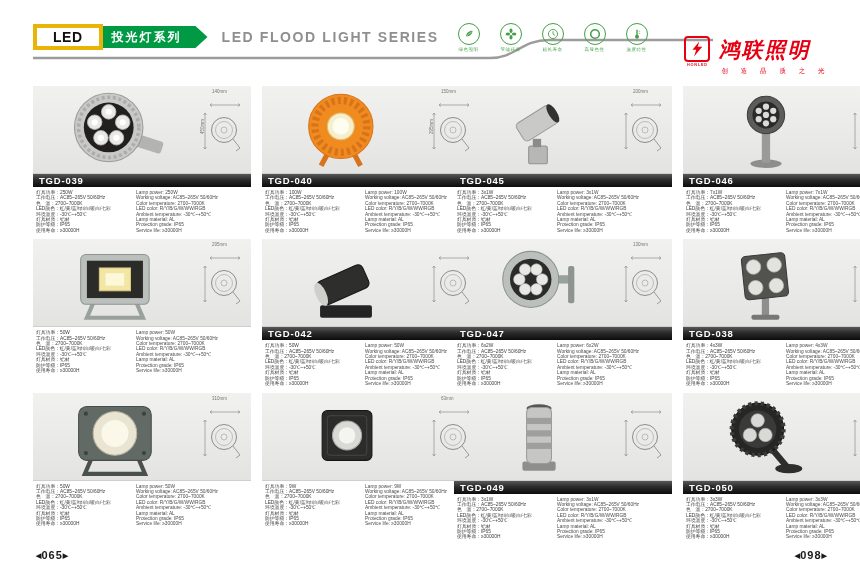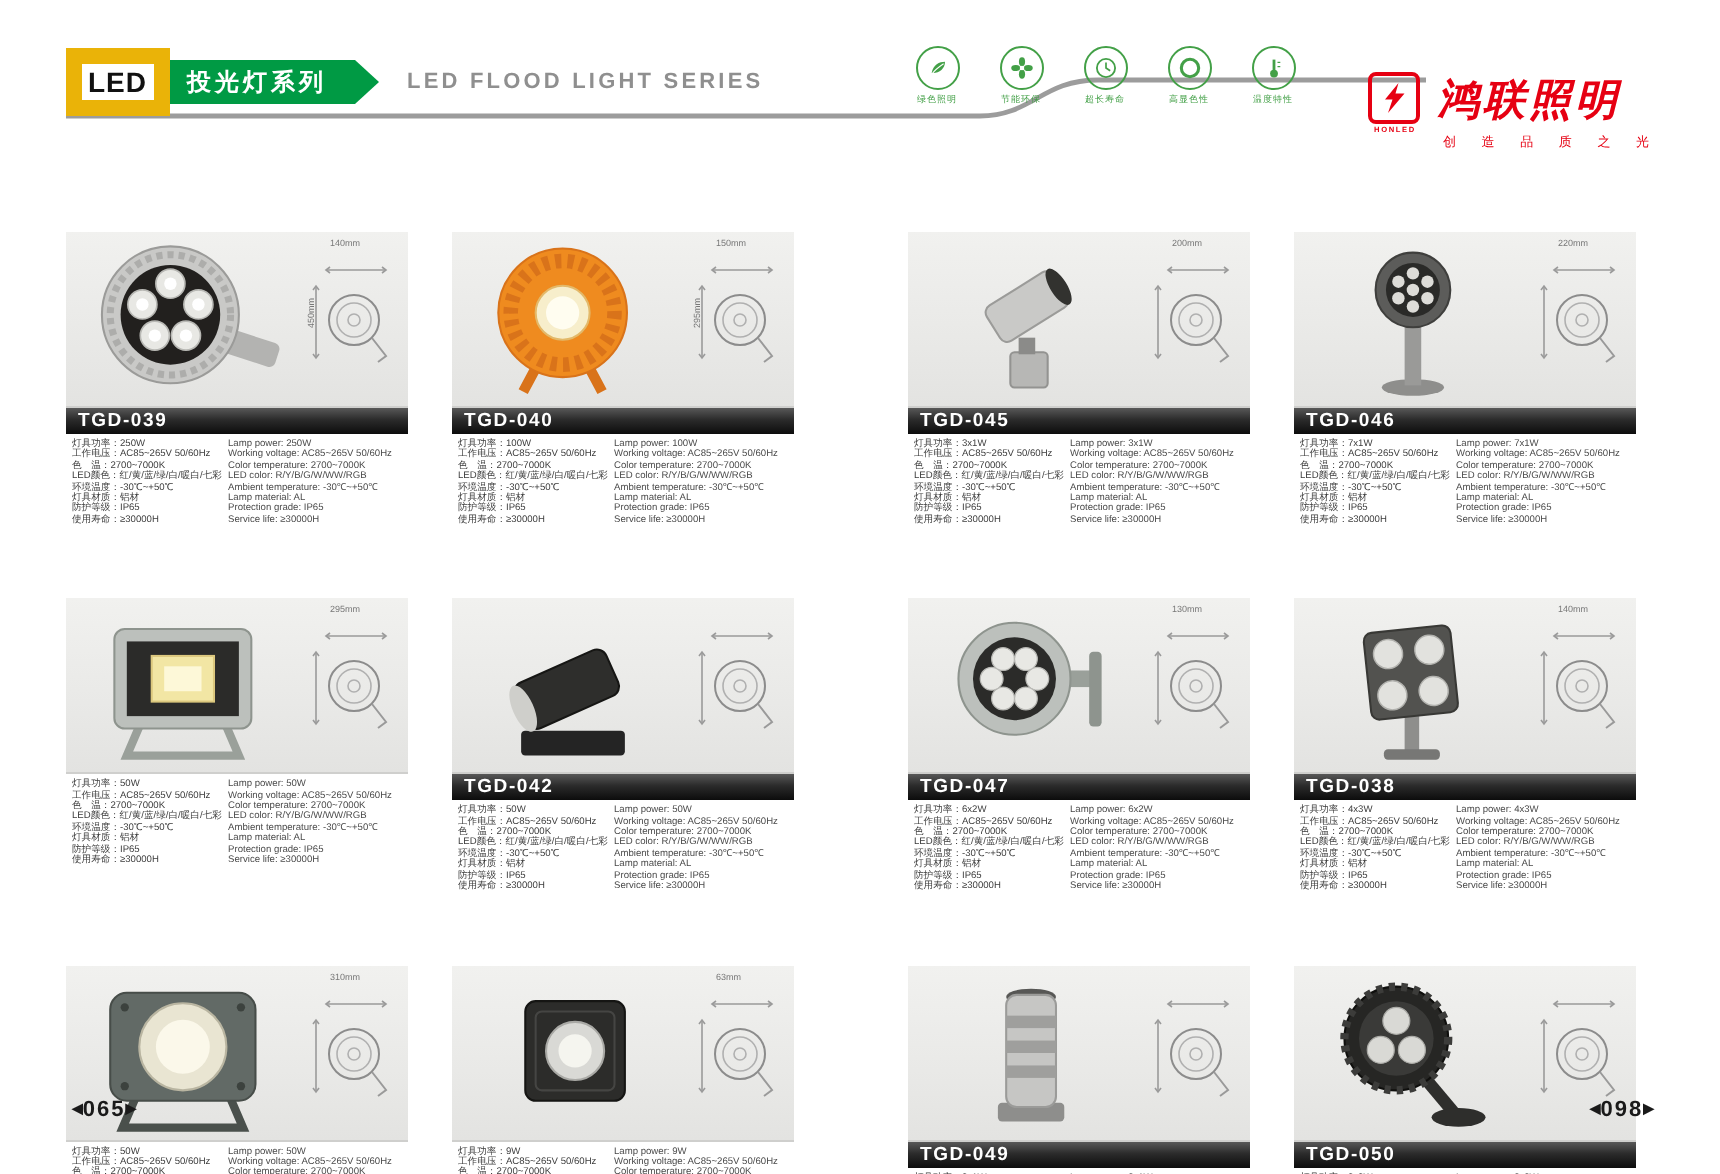--- a/index.html
+++ b/index.html
@@ -7,49 +7,49 @@
   .page {
     position:relative; width:860px; height:587px; background:#ffffff;
     font-family:"Liberation Sans", sans-serif; overflow:hidden;
   }
 
   
   header { position:absolute; top:0; left:0; width:860px; height:86px; }
   .rule { position:absolute; top:0; left:0; width:860px; height:86px; pointer-events:none; }
   .series { position:absolute; left:33px; top:24px; display:flex; align-items:center; }
   .led-badge {
-    display:inline-block; background:#fff; border:8px solid #eab308; color:#111;
-    font-weight:900; font-size:14px; line-height:18px; padding:0 3px; letter-spacing:.5px;
+    display:inline-block; background:#fff; border:4px solid #eab308; color:#111;
+    font-weight:900; font-size:14px; line-height:18px; padding:0 16px; letter-spacing:.5px;
   }
   .series-cn {
     display:inline-block; background:#009a44; color:#fff; font-weight:bold; font-size:12px;
     line-height:22px; padding:0 26px 0 9px; letter-spacing:2px;
     clip-path:polygon(0 0, calc(100% - 12px) 0, 100% 50%, calc(100% - 12px) 100%, 0 100%);
   }
-  .series-en { margin-left:14px; color:#8f8f8f; font-size:11px; font-weight:bold; letter-spacing:1.6px; }
+  .series-en { margin-left:14px; color:#8f8f8f; font-size:14px; font-weight:bold; letter-spacing:1.6px; }
   .features { position:absolute; left:452px; top:23px; display:flex; gap:9px; }
   .feature { width:33px; display:flex; flex-direction:column; align-items:center; }
   .feature .fi { width:22px; height:22px; border:1.4px solid #43a047; border-radius:50%;
     display:flex; align-items:center; justify-content:center; }
   .feature .fi svg { width:14px; height:14px; }
   .feature .fl { margin-top:2px; font-size:4.5px; color:#43a047; letter-spacing:.5px; white-space:nowrap; }
   .logo { position:absolute; right:30px; top:36px; display:flex; align-items:flex-start; gap:8px; }
   .logo-mark { display:flex; flex-direction:column; align-items:center; }
   .logo-box { width:26px; height:26px; border:2px solid #e60012; border-radius:4px;
     display:flex; align-items:center; justify-content:center; }
   .logo-box svg { width:16px; height:18px; }
   .logo-sub { font-size:3.8px; color:#e60012; letter-spacing:.8px; margin-top:1px; font-weight:bold; }
   .logo-name { color:#e60012; font-weight:900; font-size:21px; letter-spacing:2px; font-style:italic; }
   .logo-slogan { color:#e60012; font-size:6.5px; letter-spacing:5.5px; margin-top:3px; padding-left:3px; }
 
   
   main { position:absolute; top:86px; left:33px; display:flex; gap:46px; }
   .half { width:375px; }
   .cards { display:grid; grid-template-columns:1fr 1fr; column-gap:11px; row-gap:4px; }
-  .card { width:171px; display:flex; flex-direction:column;margin-top:30px; }
+  .card { width:218px; display:flex; flex-direction:column; }
   .photo { display:flex; height:88px; padding:2px;
     background:linear-gradient(180deg,#f1f1ef 0%,#e9e9e7 60%,#e3e3e1 100%);
     border-bottom:1px solid #cfcfcd; }
   .art { flex:1; height:100%; }
   .art svg { width:100%; height:100%; }
   .sketch { position:relative; width:50px; height:100%; }
   .sketch svg { position:absolute; inset:4px 2px; width:46px; height:76px; }
   .dim { position:absolute; font-size:4.5px; color:#777; white-space:nowrap; }
   .dim:empty { display:none; }
   .dim-w { top:1px; left:13px; }

